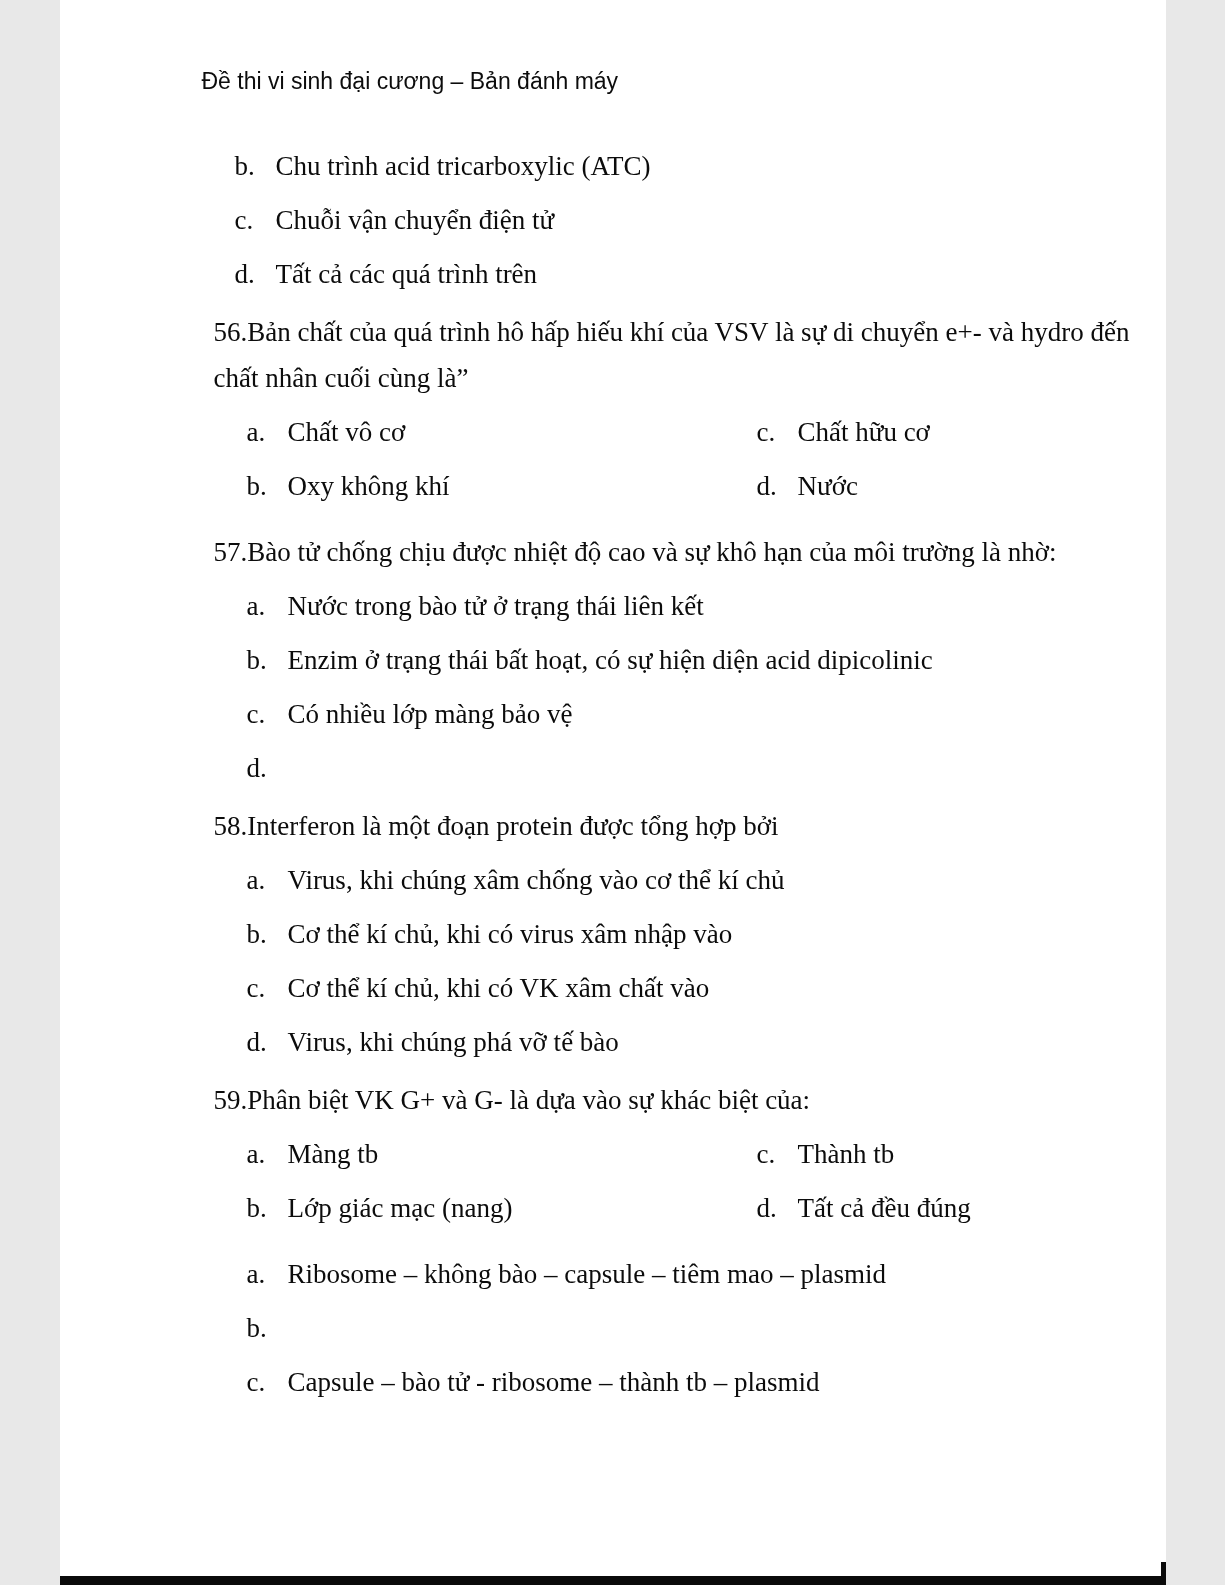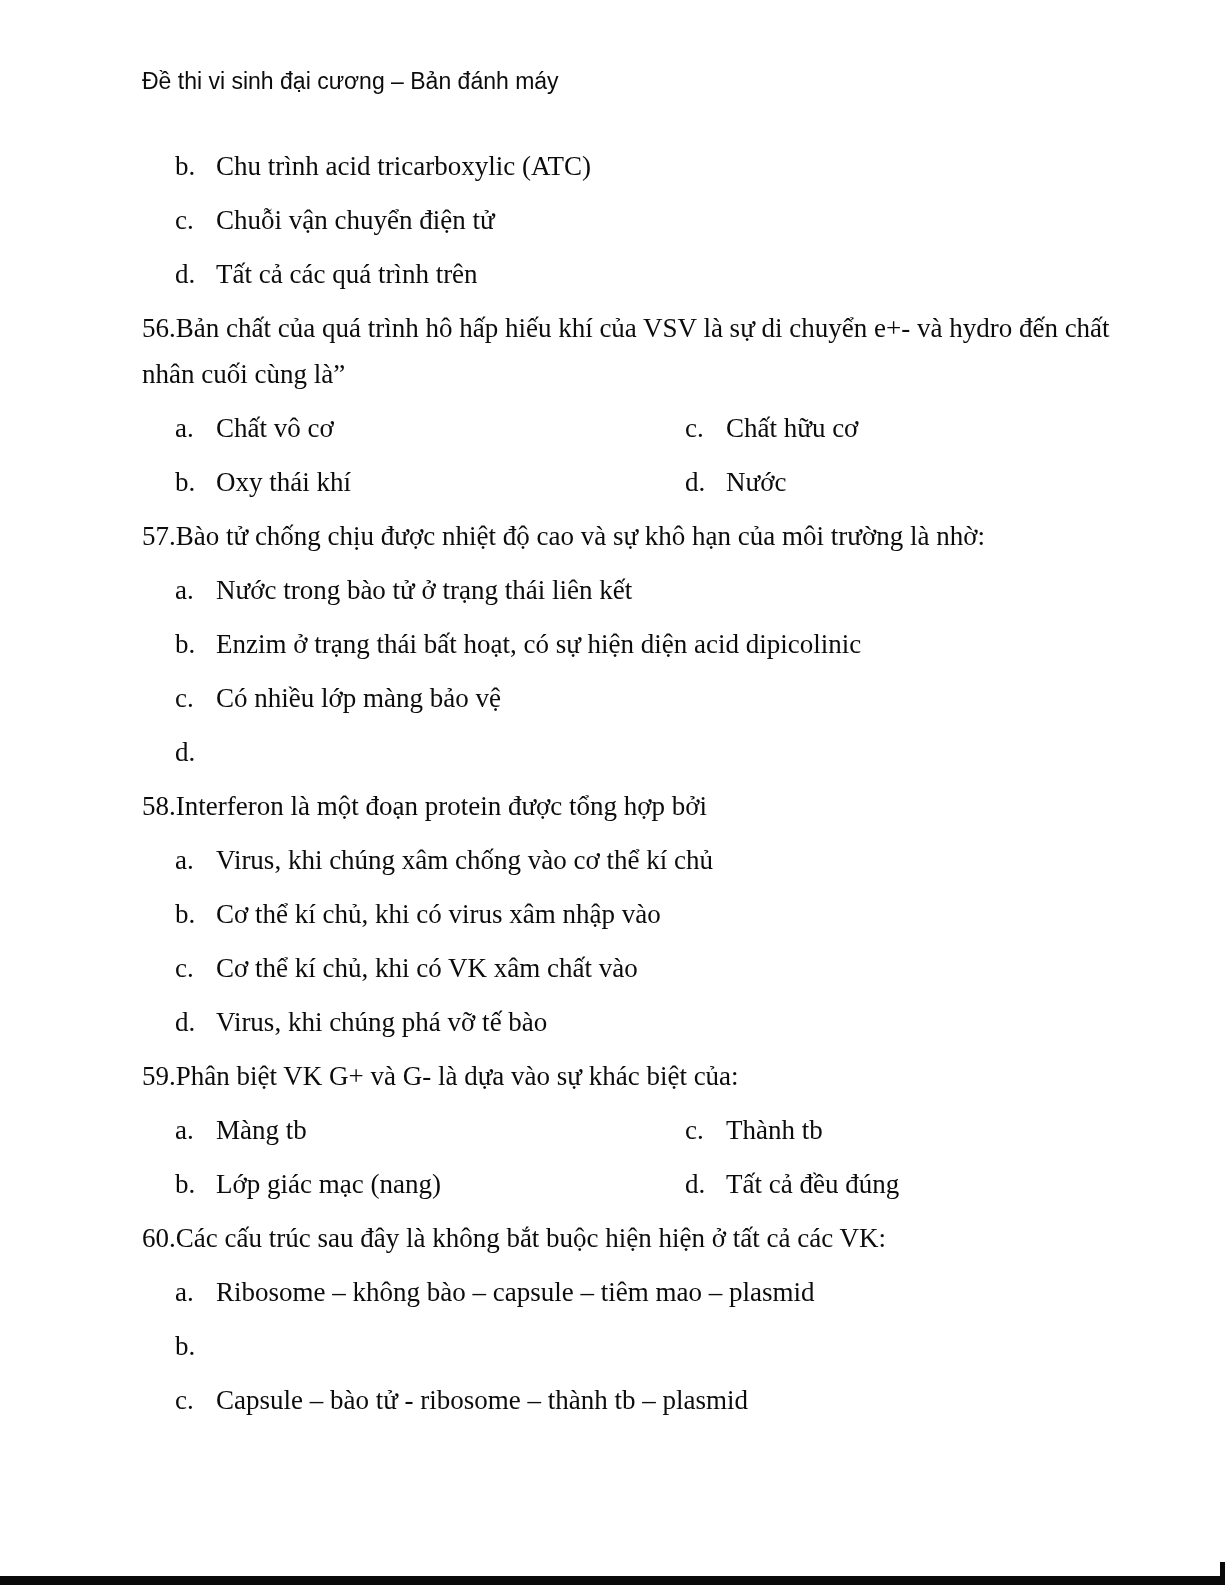--- a/index.html
+++ b/index.html
@@ -1,18 +1,18 @@
 <!DOCTYPE html>
 <html><head>
 <meta charset="utf-8">
 <style>
   html, body { margin: 0; padding: 0; background: #e8e8e8; }
   .page {
     position: relative;
-    width: 1225px;
+    width: 1106px;
     height: 1585px;
     margin: 0 auto;
     background: #ffffff;
     overflow: hidden;
     color: #0c0c0c;
   }
   .content {
     position: absolute;
     left: 142px;
     top: 66px;
@@ -42,21 +42,21 @@
     flex: 0 0 41px;
     width: 41px;
   }
   .opt-text { white-space: pre-wrap; }
   .two-col {
     display: grid;
     grid-template-columns: 510px 1fr;
     grid-template-rows: repeat(2, auto);
     grid-auto-flow: column;
   }
-  .question { margin: 0; }
+  .question { margin: 12px; }
   .scan-bar {
     position: absolute;
     left: 0;
     bottom: 0;
     width: 100%;
     height: 9px;
     background: #0a0a0a;
   }
   .scan-tick {
     position: absolute;
@@ -92,21 +92,21 @@
 
     <section class="question">
       <p class="q-text"><span>56.</span><span>Bản chất của quá trình hô hấp hiếu khí của VSV là sự  di chuyển e+- và hydro đến chất nhân cuối cùng là”</span></p>
       <div class="options two-col">
         <div class="option">
           <span class="opt-letter">a.</span>
           <span class="opt-text">Chất vô cơ</span>
         </div>
         <div class="option">
           <span class="opt-letter">b.</span>
-          <span class="opt-text">Oxy thái khí</span>
+          <span class="opt-text">Oxy không khí</span>
         </div>
         <div class="option">
           <span class="opt-letter">c.</span>
           <span class="opt-text">Chất hữu cơ</span>
         </div>
         <div class="option">
           <span class="opt-letter">d.</span>
           <span class="opt-text">Nước</span>
         </div>
       </div>
@@ -171,21 +171,20 @@
           <span class="opt-text">Thành tb</span>
         </div>
         <div class="option">
           <span class="opt-letter">d.</span>
           <span class="opt-text">Tất cả đều đúng</span>
         </div>
       </div>
     </section>
 
     <section class="question">
-      <p class="q-text"><span>60.</span><span>Các cấu trúc sau đây là không bắt buộc hiện hiện ở tất cả các VK:</span></p>
       <div class="options">
         <div class="option">
           <span class="opt-letter">a.</span>
           <span class="opt-text">Ribosome – không bào – capsule – tiêm mao – plasmid</span>
         </div>
         <div class="option">
           <span class="opt-letter">b.</span>
         </div>
         <div class="option">
           <span class="opt-letter">c.</span>

